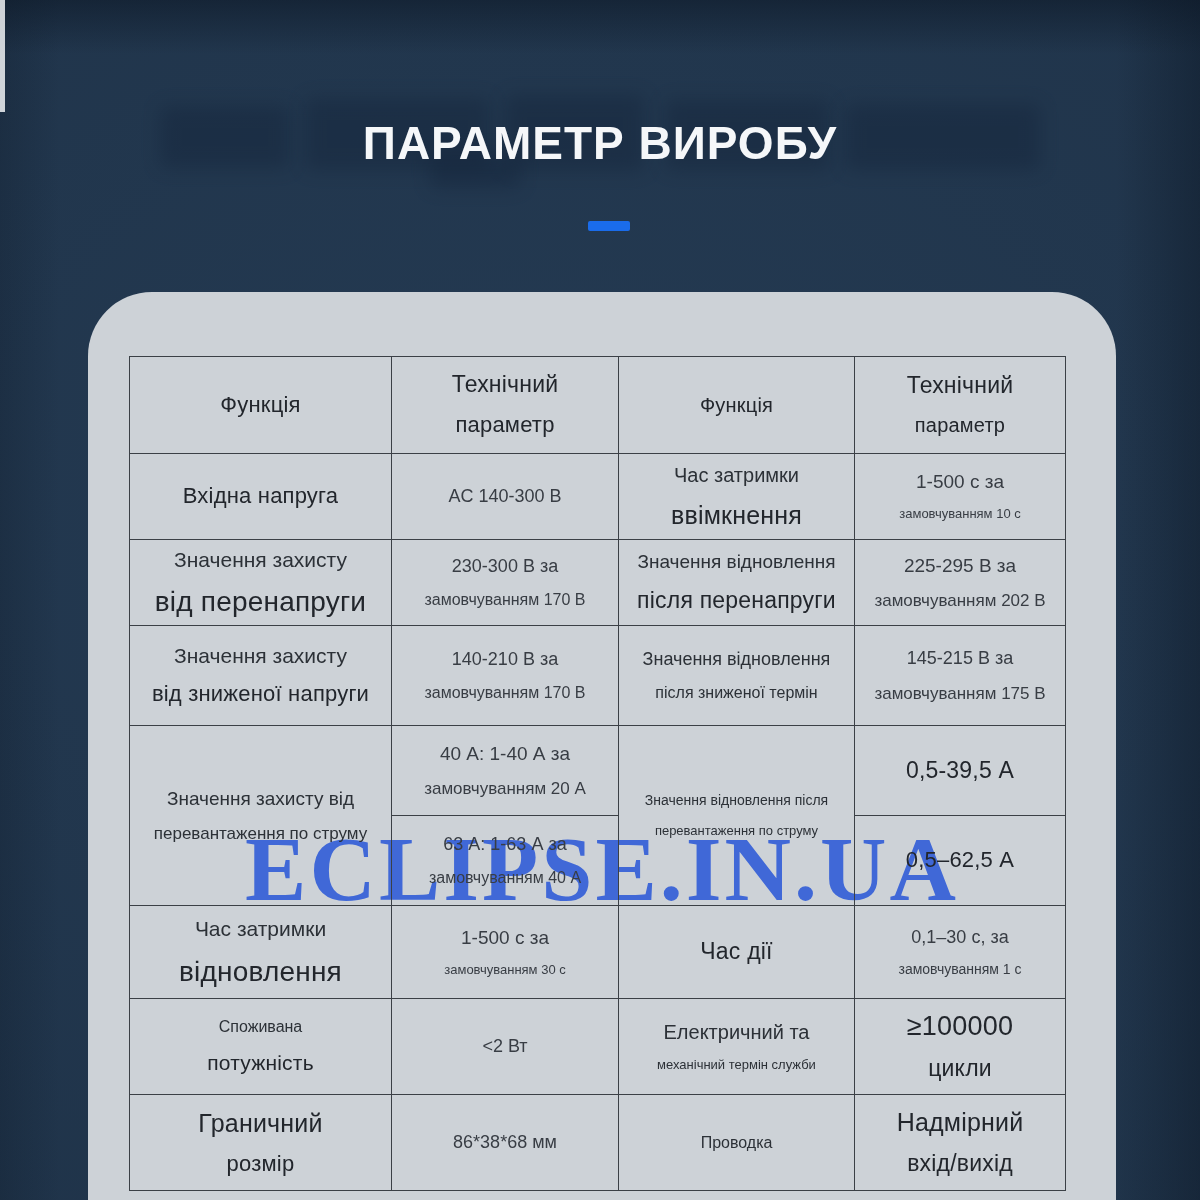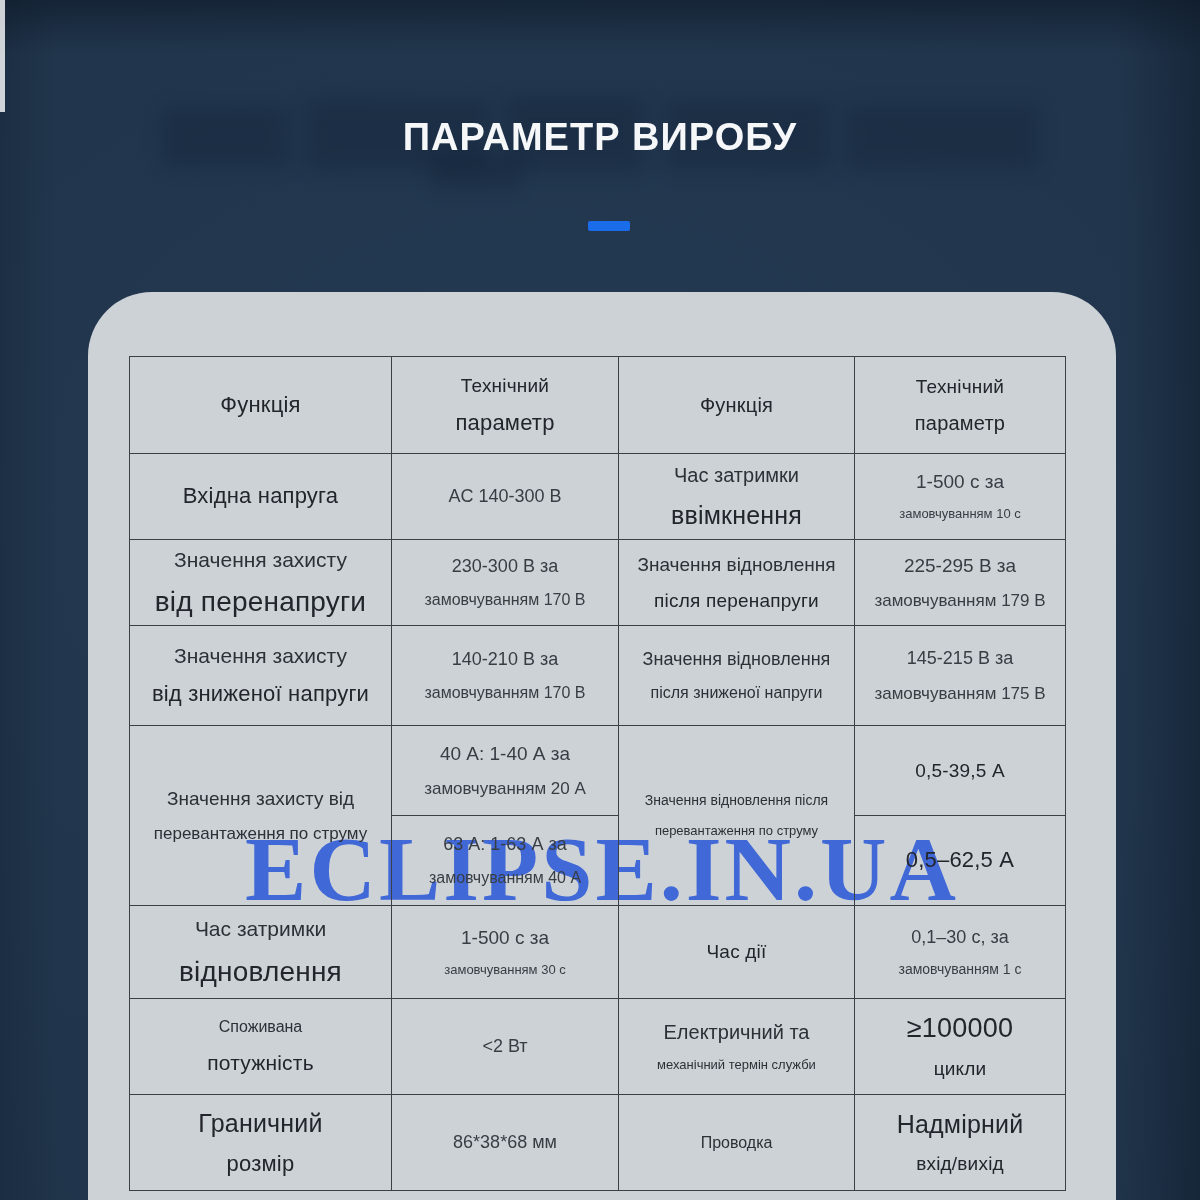--- a/index.html
+++ b/index.html
@@ -17,21 +17,21 @@
   .g1{left:160px;top:106px;width:130px;height:62px;}
   .g2{left:305px;top:98px;width:185px;height:72px;}
   .g3{left:505px;top:95px;width:140px;height:76px;}
   .g4{left:665px;top:100px;width:165px;height:70px;}
   .g5{left:845px;top:104px;width:195px;height:66px;}
   .g6{left:430px;top:152px;width:90px;height:36px;}
   .sliver{position:absolute;left:0;top:0;width:5px;height:112px;background:#eef1f3;opacity:.85;}
 
   .title{
     position:absolute;left:0;right:0;top:116px;margin:0;text-align:center;
-    color:#f5f7f9;font-size:38px;font-weight:700;letter-spacing:1px;z-index:3;
+    color:#f5f7f9;font-size:46px;font-weight:700;letter-spacing:1px;z-index:3;
   }
   .dash{position:absolute;left:588px;top:221px;width:42px;height:10px;background:#1a6ceb;border-radius:2px;z-index:3;}
 
   .card{
     position:absolute;left:88px;top:292px;width:1028px;height:908px;
     background:#cdd2d7;border-radius:64px 64px 0 0;
   }
   .watermark{
     position:absolute;left:50%;top:524px;transform:translateX(-50%);
     font-family:"Liberation Serif",serif;font-weight:700;font-size:92px;letter-spacing:3px;
@@ -48,21 +48,21 @@
     border-right:1.5px solid #3b4046;border-bottom:1.5px solid #3b4046;
     display:flex;flex-direction:column;align-items:center;justify-content:center;
     gap:15px;text-align:center;color:#2c3137;padding:4px 10px;box-sizing:border-box;
   }
   .span2{grid-row:span 2;justify-content:center;}
   .ln{line-height:1.12;}
   .b{font-weight:500;color:#22262c;letter-spacing:.2px;}
   .dim{color:#383d44;font-weight:400;}
   .s14{font-size:14px}.s15{font-size:13px}.s16{font-size:16px}.s17{font-size:17px}
   .s18{font-size:18px}.s19{font-size:19px}.s20{font-size:20px}.s21{font-size:21px}
-  .s22{font-size:22px}.s23{font-size:19px}.s24{font-size:28px}.s25{font-size:25px}
+  .s22{font-size:22px}.s23{font-size:23px}.s24{font-size:28px}.s25{font-size:25px}
   .s27{font-size:27px}
 </style>
 </head>
 <body>
 
 <div class="page">
   <div class="ghost g1"></div>
   <div class="ghost g2"></div>
   <div class="ghost g3"></div>
   <div class="ghost g4"></div>
@@ -115,34 +115,34 @@
       <div class="cell">
         <div class="ln s18 dim">230-300 В за</div>
         <div class="ln s16 dim">замовчуванням 170 В</div>
       </div>
       <div class="cell">
         <div class="ln s19">Значення відновлення</div>
         <div class="ln s23 b">після перенапруги</div>
       </div>
       <div class="cell">
         <div class="ln s19 dim">225-295 В за</div>
-        <div class="ln s17 dim">замовчуванням 179 В</div>
+        <div class="ln s17 dim">замовчуванням 202 В</div>
       </div>
 
       <div class="cell">
         <div class="ln s21">Значення захисту</div>
         <div class="ln s22 b">від зниженої напруги</div>
       </div>
       <div class="cell">
         <div class="ln s18 dim">140-210 В за</div>
         <div class="ln s16 dim">замовчуванням 170 В</div>
       </div>
       <div class="cell">
         <div class="ln s18">Значення відновлення</div>
-        <div class="ln s16">після зниженої напруги</div>
+        <div class="ln s16">після зниженої термін</div>
       </div>
       <div class="cell">
         <div class="ln s18 dim">145-215 В за</div>
         <div class="ln s17 dim">замовчуванням 175 В</div>
       </div>
 
       <div class="cell span2">
         <div class="ln s19">Значення захисту від</div>
         <div class="ln s17">перевантаження по струму</div>
       </div>

